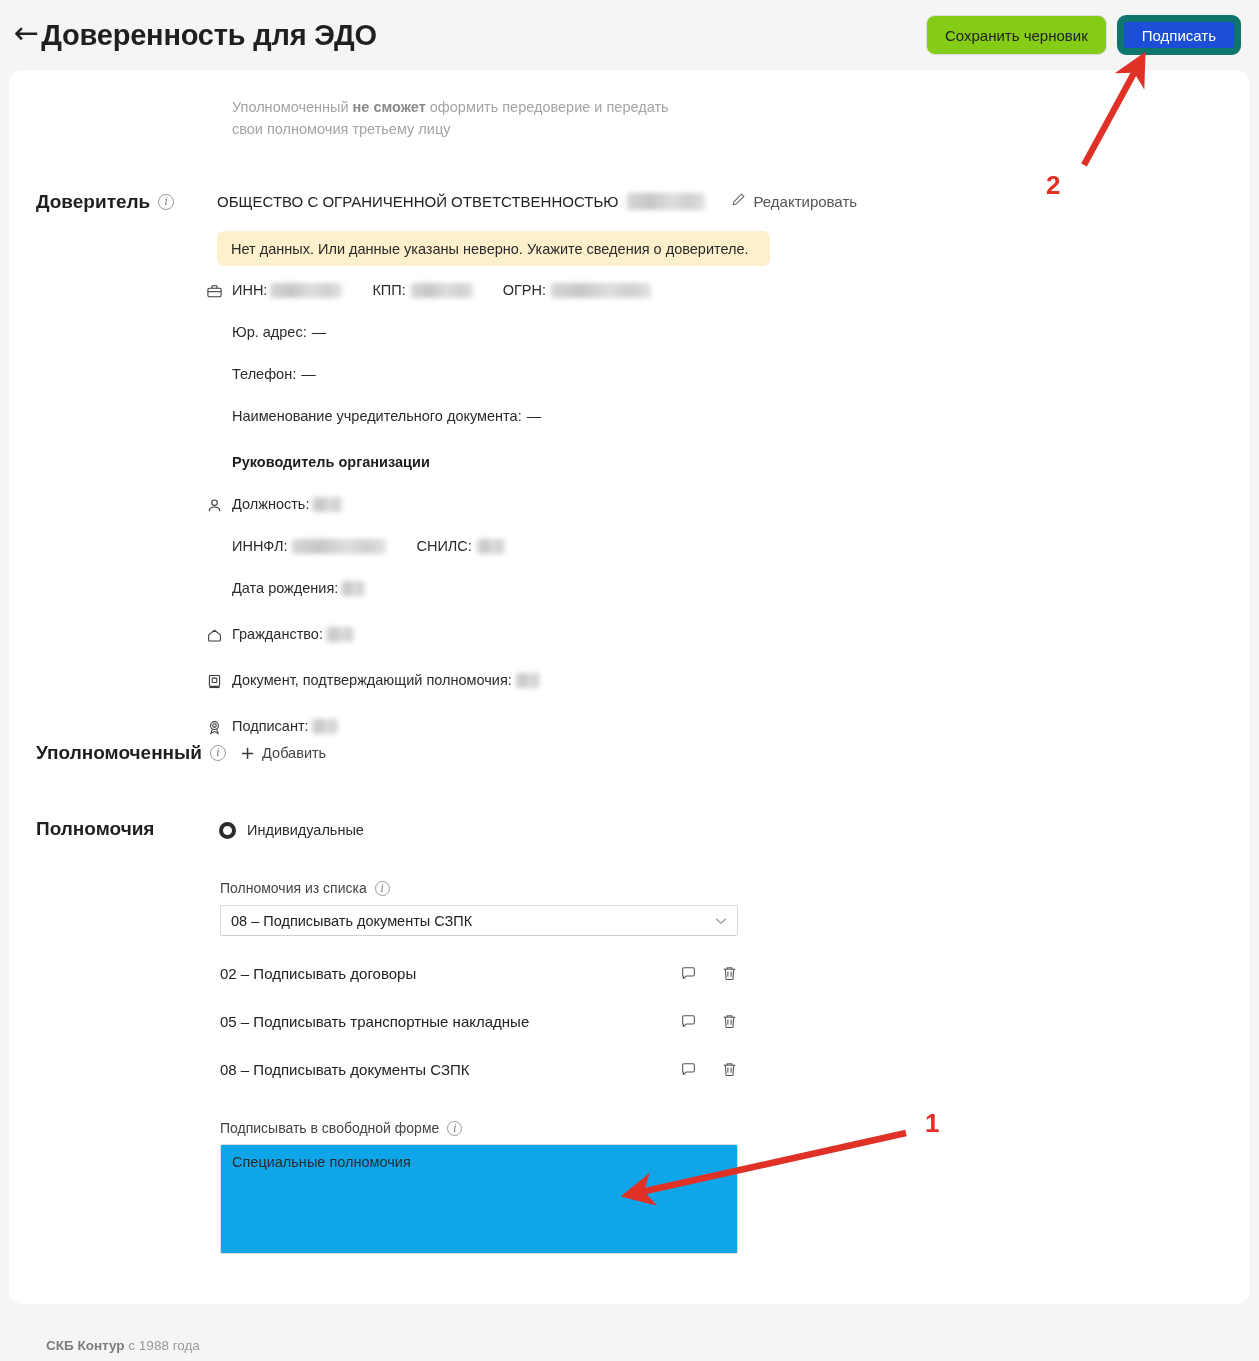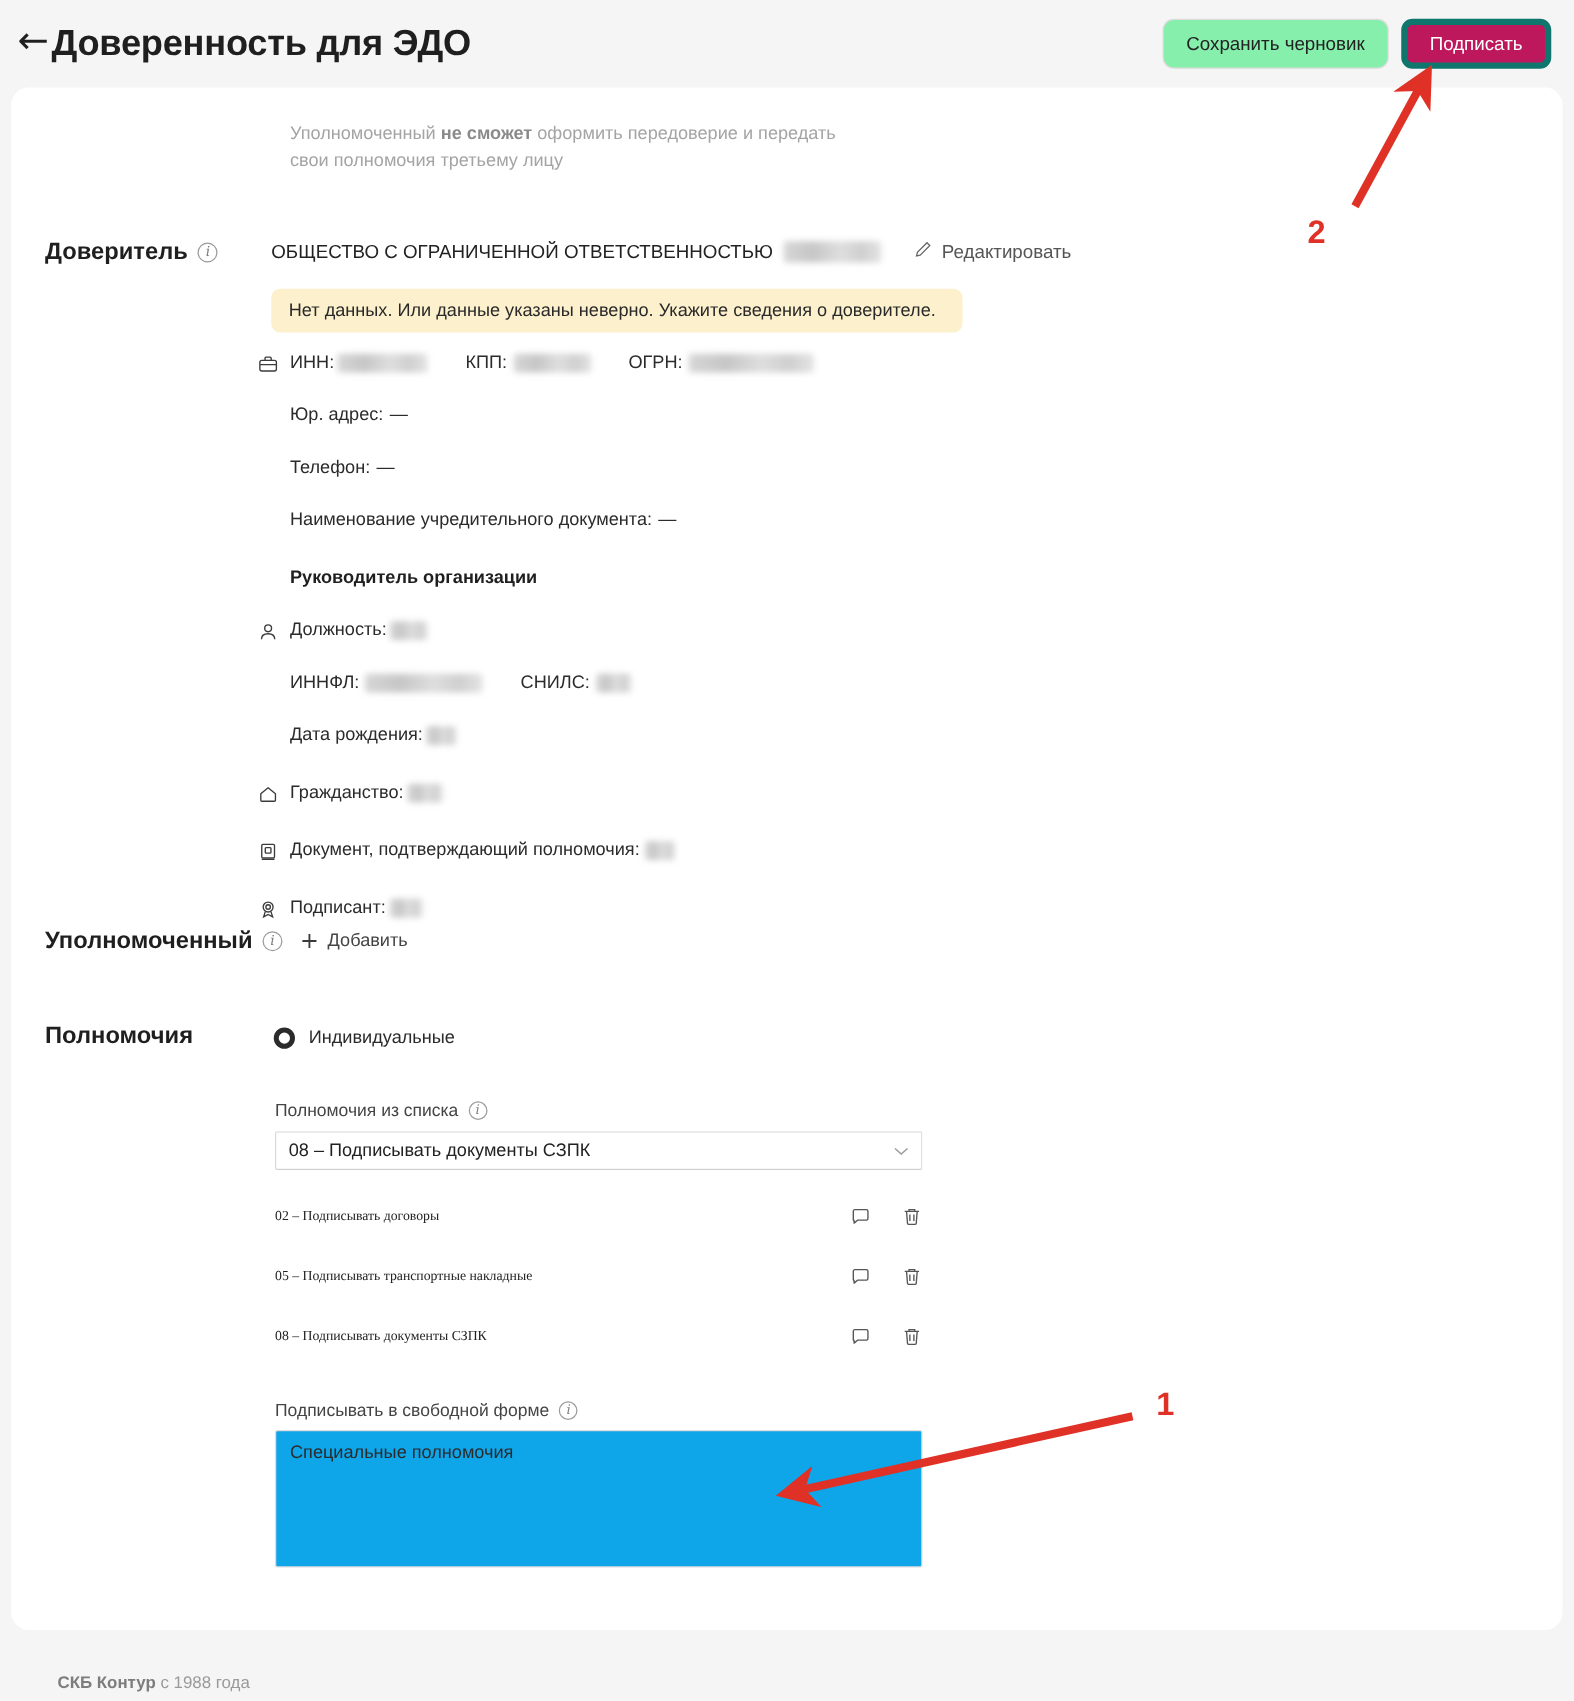--- a/index.html
+++ b/index.html
@@ -58,27 +58,27 @@
     font-size: 15px;
     font-family: "Liberation Sans", sans-serif;
     cursor: pointer;
     padding: 0 18px;
     display: inline-flex;
     align-items: center;
     justify-content: center;
     white-space: nowrap;
   }
   .btn-secondary {
-    background: #86efac;
+    background: #84cc16;
     border: 1px solid #dcdcdc;
     color: #222222;
   }
   .btn-primary {
-    background: #be185d;
-    border: 5px solid #0f766e;
+    background: #1d4ed8;
+    border: 7px solid #0f766e;
     color: #ffffff;
   }
 
   
   .card {
     position: absolute;
     top: 70px; left: 9px;
     width: 1241px;
     height: 1234px;
     background: #ffffff;
@@ -247,23 +247,22 @@
     line-height: 1;
   }
 
   .perm-row {
     position: absolute;
     left: 220px;
     width: 518px;
     height: 24px;
     display: flex;
     align-items: center;
-    font-size: 11px;
+    font-size: 15px;
     color: #222;
-    font-family: Liberation Serif, serif;
   }
   .perm-actions {
     margin-left: auto;
     display: flex;
     align-items: center;
     gap: 24px;
   }
   .icon-btn {
     cursor: pointer;
     color: #555;

